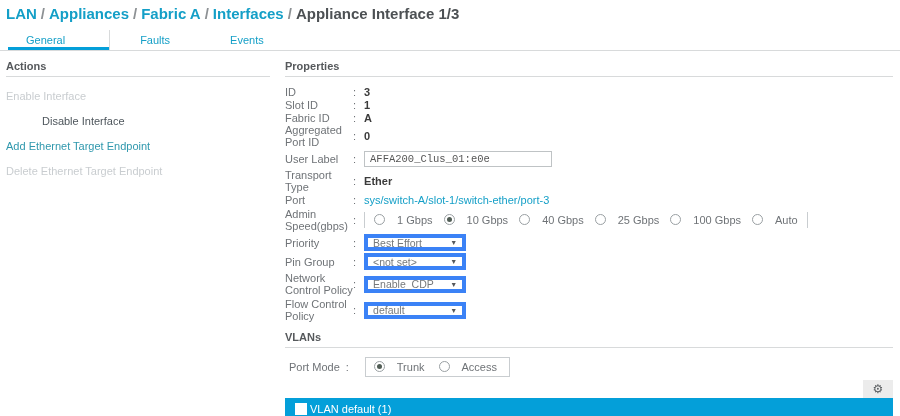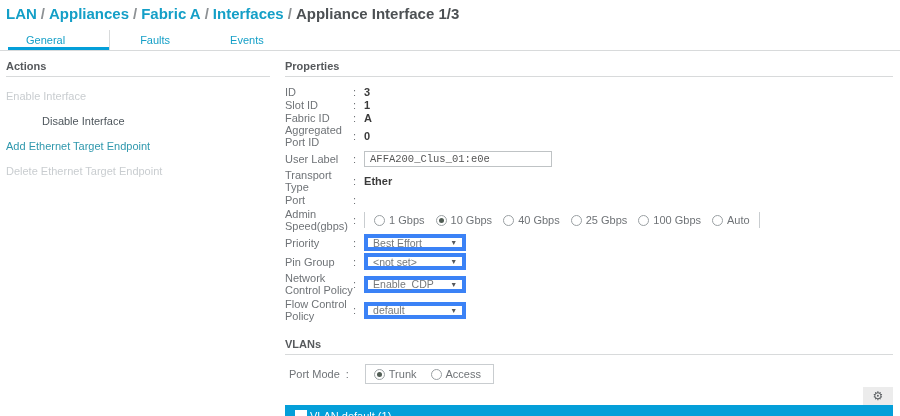--- a/index.html
+++ b/index.html
@@ -37,31 +37,31 @@
   .colon { margin-right:8px; color:#6f7377; }
   .pval { color:#3b3b3b; font-weight:bold; }
   .plink { color:#149fc7; cursor:pointer; font-weight:normal; }
   .prow.tall { min-height:17px; margin:2px 0; }
 
   input.user-label { width:188px; height:16px; border:1px solid #bfc3c5; font-size:10.5px;
     color:#555; padding:1px 5px; font-family:Liberation Mono, monospace; outline:none; }
 
   .radio-group { display:flex; align-items:center; gap:11px;
     border-left:1px solid #c9cdd0; border-right:1px solid #c9cdd0; padding:2px 9px; }
-  .radio { display:flex; align-items:center; gap:4px; color:#6f7377; cursor:pointer; white-space:nowrap; }
+  .radio { display:flex; gap:12px; color:#6f7377; cursor:pointer; white-space:nowrap; }
   .rcirc { width:11px; height:11px; border:1px solid #9aa0a3; border-radius:50%; background:#fff; position:relative; flex-shrink:0; }
   .radio.on .rcirc::after { content:""; position:absolute; left:2px; top:2px; right:2px; bottom:2px;
     border-radius:50%; background:#515d55; }
 
   .select { width:102px; height:17px; border:4px solid #3b82f6; background:#fff; cursor:pointer;
     display:flex; align-items:center; justify-content:space-between; padding:0 5px; font-size:10.5px; color:#76797b; }
   .select .caret { font-size:7px; color:#56595c; }
 
   
-  .vlans-title { margin-top:16px; }
+  .vlans-title { margin-top:9px; }
   .portmode-row { display:flex; align-items:center; margin:9px 0 0 4px; font-size:11px; color:#6f7377; }
   .portmode-box { border:1px solid #c9cdd0; padding:3px 12px 3px 8px; display:flex; gap:14px; margin-left:8px; background:#fff; }
 
   .table-toolbar { display:flex; justify-content:flex-end; margin-top:3px; }
   .gear-btn { width:30px; height:18px; background:#ececec; display:flex; align-items:center;
     justify-content:center; color:#5a5e61; font-size:12px; cursor:pointer; }
 
   .vlan-row { display:flex; align-items:center; height:17px; padding-left:10px; font-size:11px; color:#3f4346; cursor:default; }
   .vlan-row.hl { background:#049fd9; color:#fff; height:21px; }
   .cb { width:12px; height:12px; border:1px solid #9aa0a3; background:#fff; margin-right:3px; flex-shrink:0;
@@ -123,20 +123,21 @@
       </div>
 
       <div class="prow">
         <span class="plabel">Transport Type</span>
           <span class="colon"></span>
         <span class="pval">Ether</span>
       </div>
       <div class="prow">
         <span class="plabel">Port</span>
           <span class="colon"></span>
+        <span class="plink">sys/switch-A/slot-1/switch-ether/port-3</span>
       </div>
 
       <div class="prow tall">
         <span class="plabel">Admin Speed(gbps)</span>
           <span class="colon"></span>
         <div class="radio-group">
           <span class="radio">
               <span class="rcirc"></span>
               <span>1 Gbps</span>
             </span>

